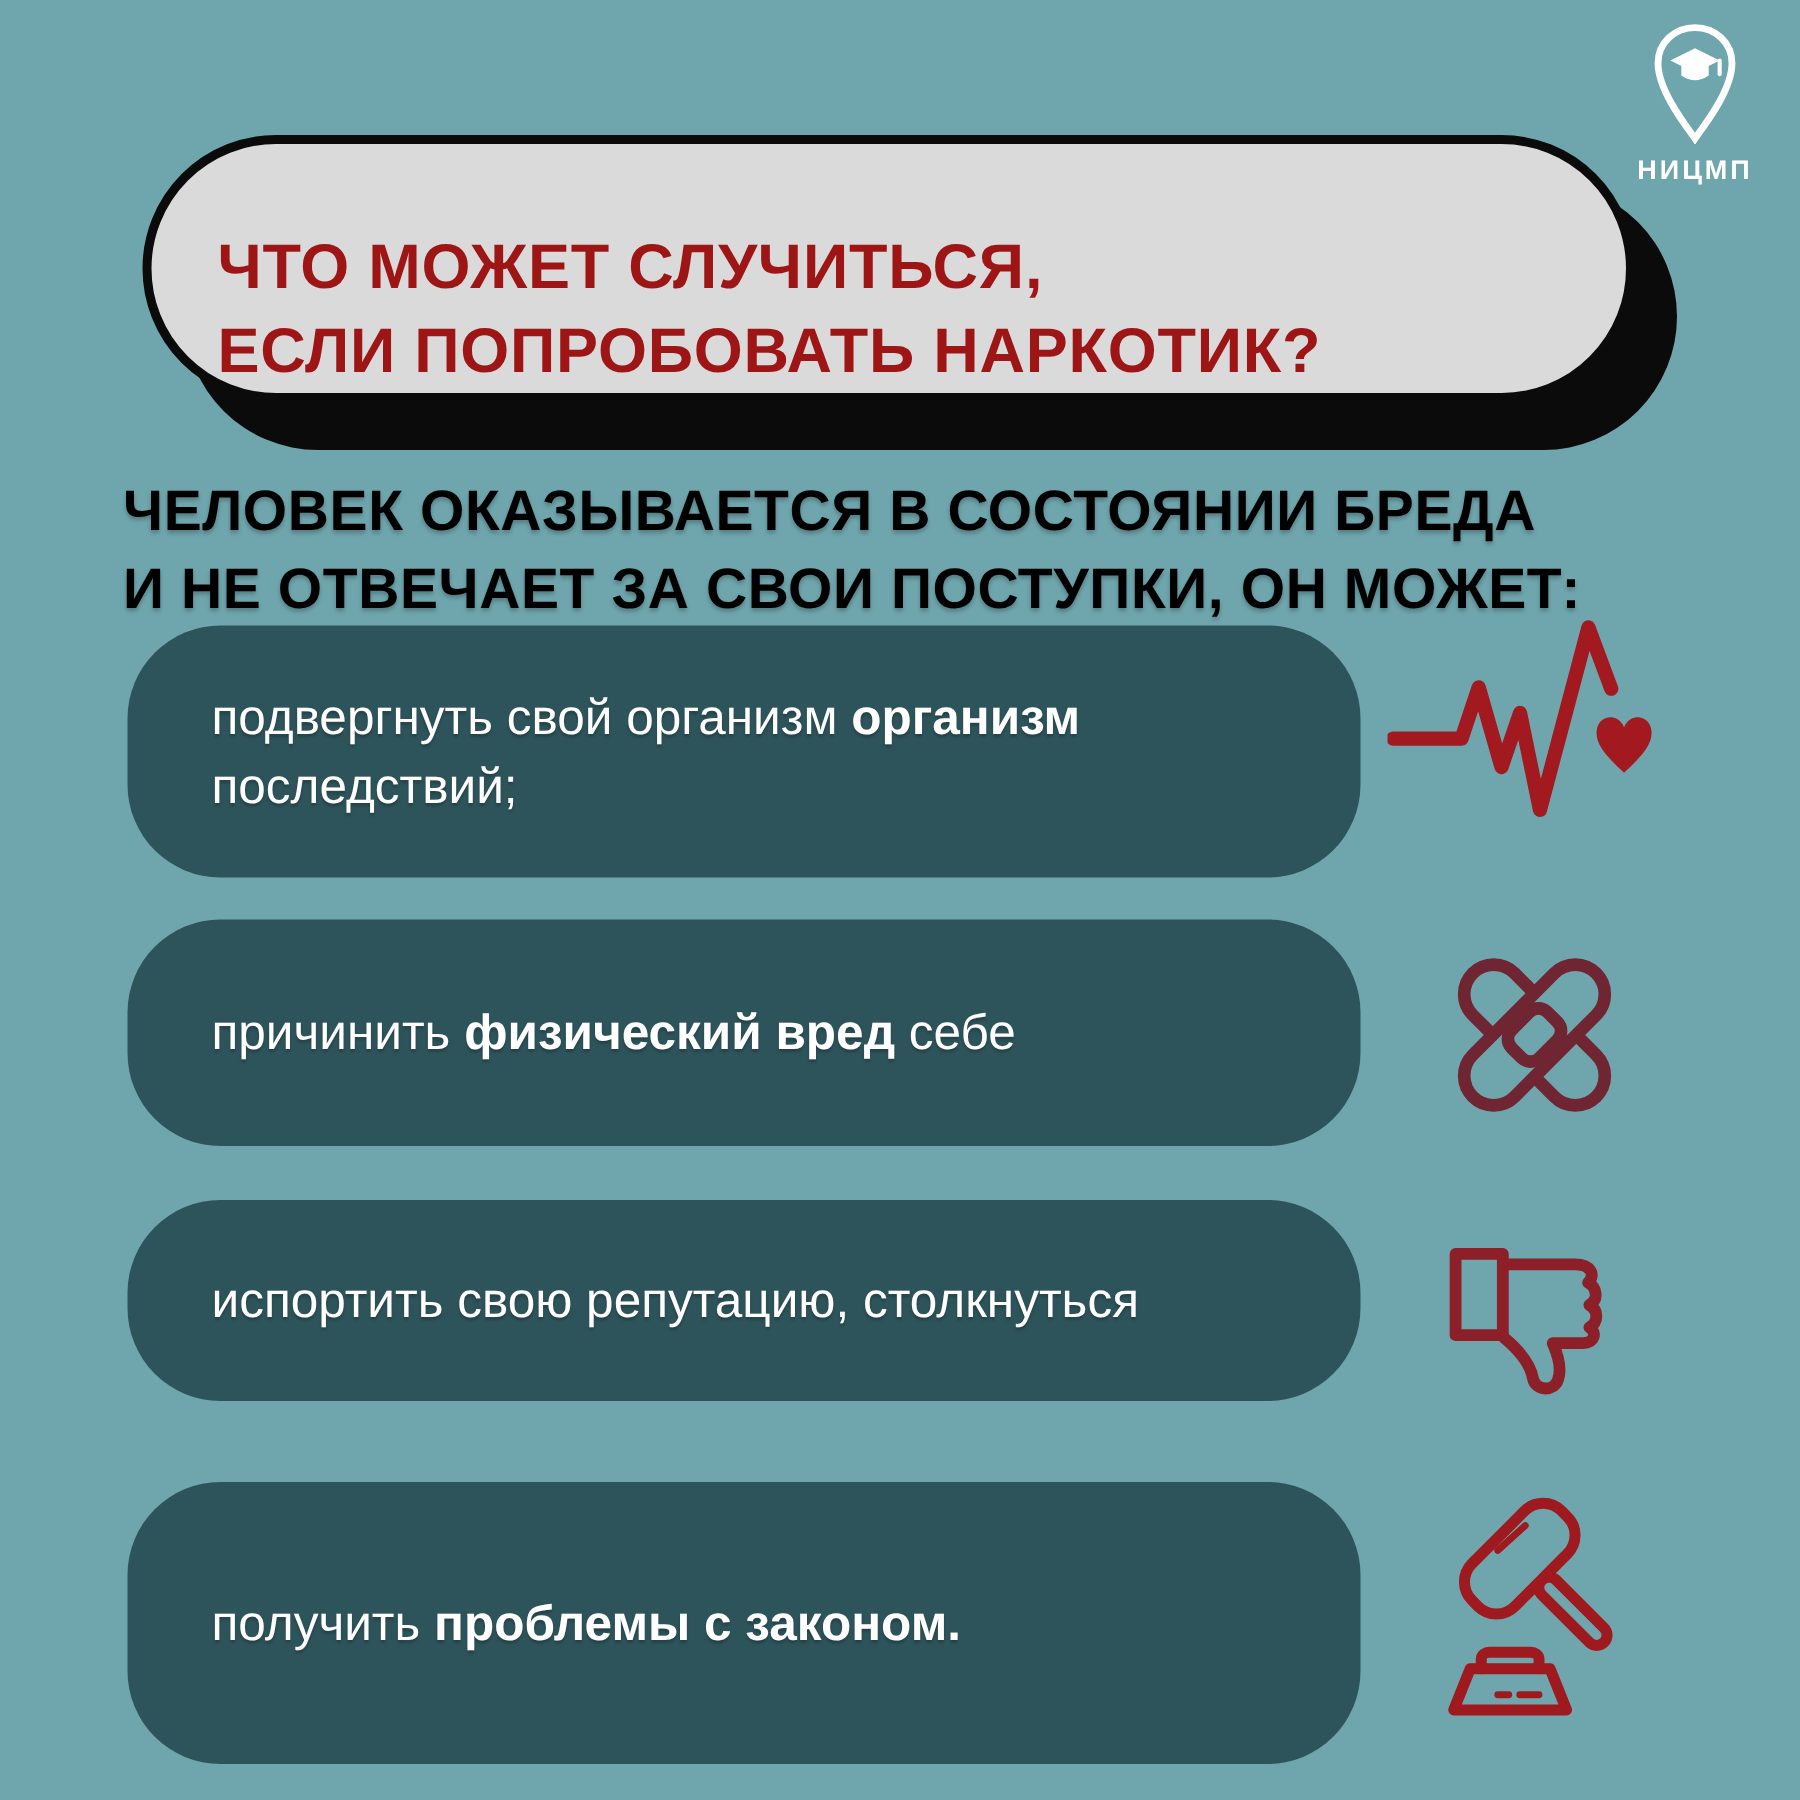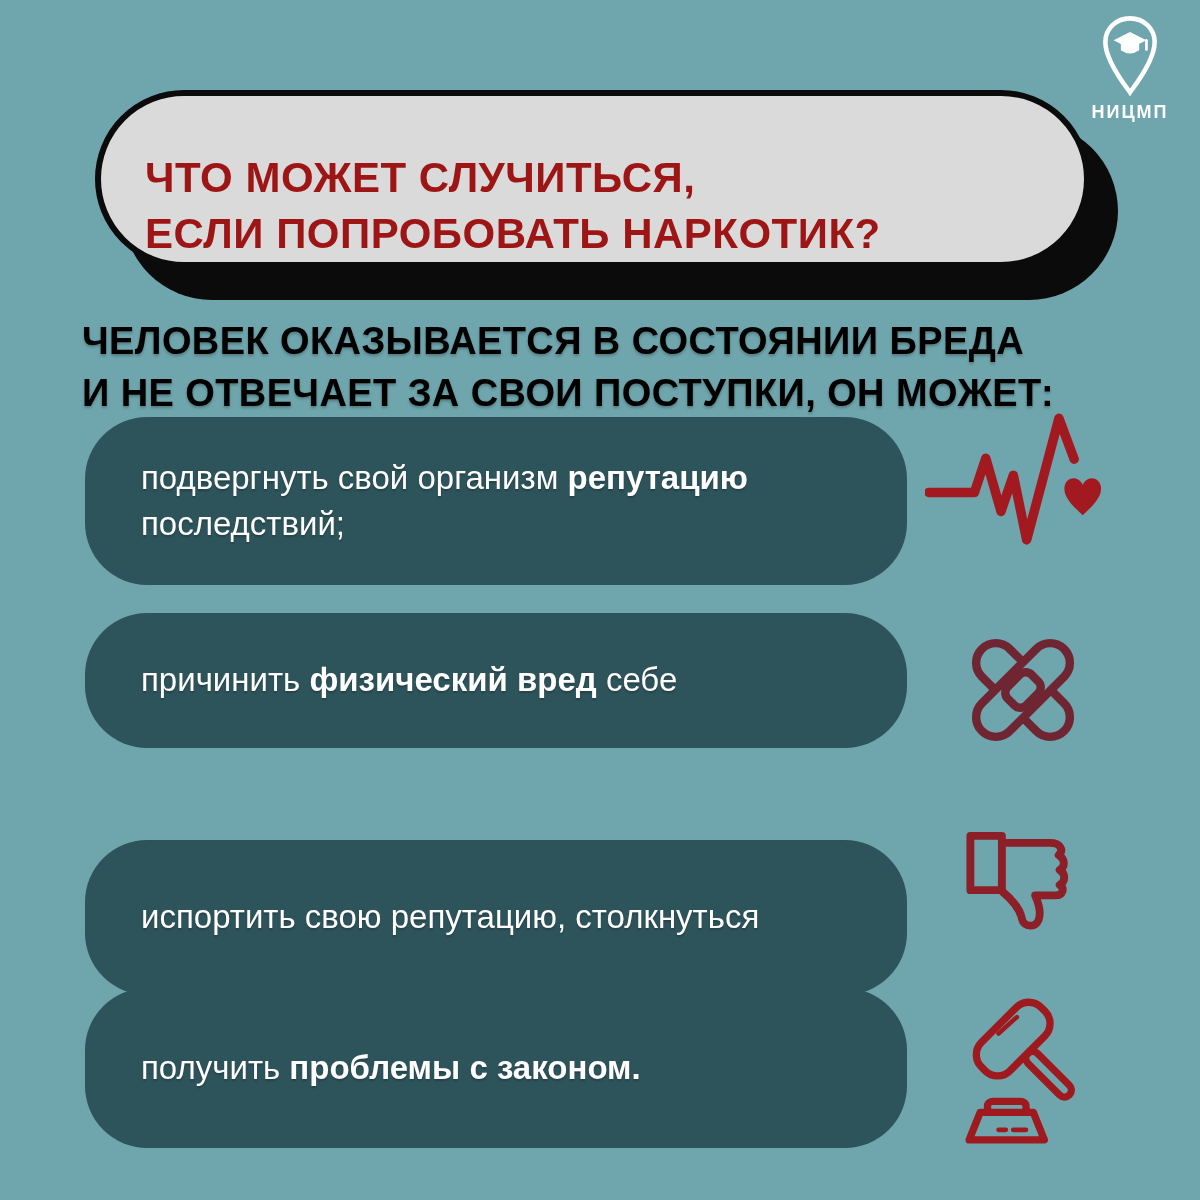--- a/index.html
+++ b/index.html
@@ -42,23 +42,23 @@
     position:absolute;left:85px;width:822px;
     background:var(--box);
     border-radius:62px;
     color:#fff;font-size:33px;line-height:1.4;
     display:flex;flex-direction:column;justify-content:center;
     padding:0 36px 0 56px;
     text-shadow:0 2px 2px rgba(0,0,0,0.22);
   }
   .item-box b{font-weight:bold;}
   .box-1{top:417px;height:168px;}
-  .box-2{top:613px;height:135px;}
-  .box-3{top:840px;height:155px;}
-  .box-4{top:988px;height:160px;}
+  .box-2{top:613px;height:151px;}
+  .box-3{top:800px;height:134px;}
+  .box-4{top:988px;height:188px;}
   .icon{position:absolute;}
   .icon-1{left:925px;top:405px;}
   .icon-2{left:948px;top:615px;}
   .icon-3{left:952px;top:818px;}
   .icon-4{left:938px;top:995px;}
   .footer{
     position:absolute;left:36px;top:1168px;
     color:rgba(255,255,255,0.88);font-size:26px;letter-spacing:1px;margin-top:40px;
   }
 </style>
@@ -81,21 +81,21 @@
   <div class="title-line">ЧТО МОЖЕТ СЛУЧИТЬСЯ,</div>
   <div class="title-line">ЕСЛИ ПОПРОБОВАТЬ НАРКОТИК?</div>
 </div>
 
 <div class="subtitle">
   <div>ЧЕЛОВЕК ОКАЗЫВАЕТСЯ В СОСТОЯНИИ БРЕДА</div>
   <div>И НЕ ОТВЕЧАЕТ ЗА СВОИ ПОСТУПКИ, ОН МОЖЕТ:</div>
 </div>
 
 <div class="item-box box-1">
-    <div><span>подвергнуть свой организм </span><b>репутацию</b></div>
+    <div><span>подвергнуть свой организм </span><b>организм</b></div>
     <div><span>последствий;</span></div>
   </div>
 <div class="item-box box-2">
     <div><span>причинить </span><b>физический вред</b><span> себе</span></div>
   </div>
 <div class="item-box box-3">
     <div><span>испортить свою репутацию, столкнуться</span></div>
   </div>
 <div class="item-box box-4">
     <div><span>получить </span><b>проблемы с законом.</b></div>

